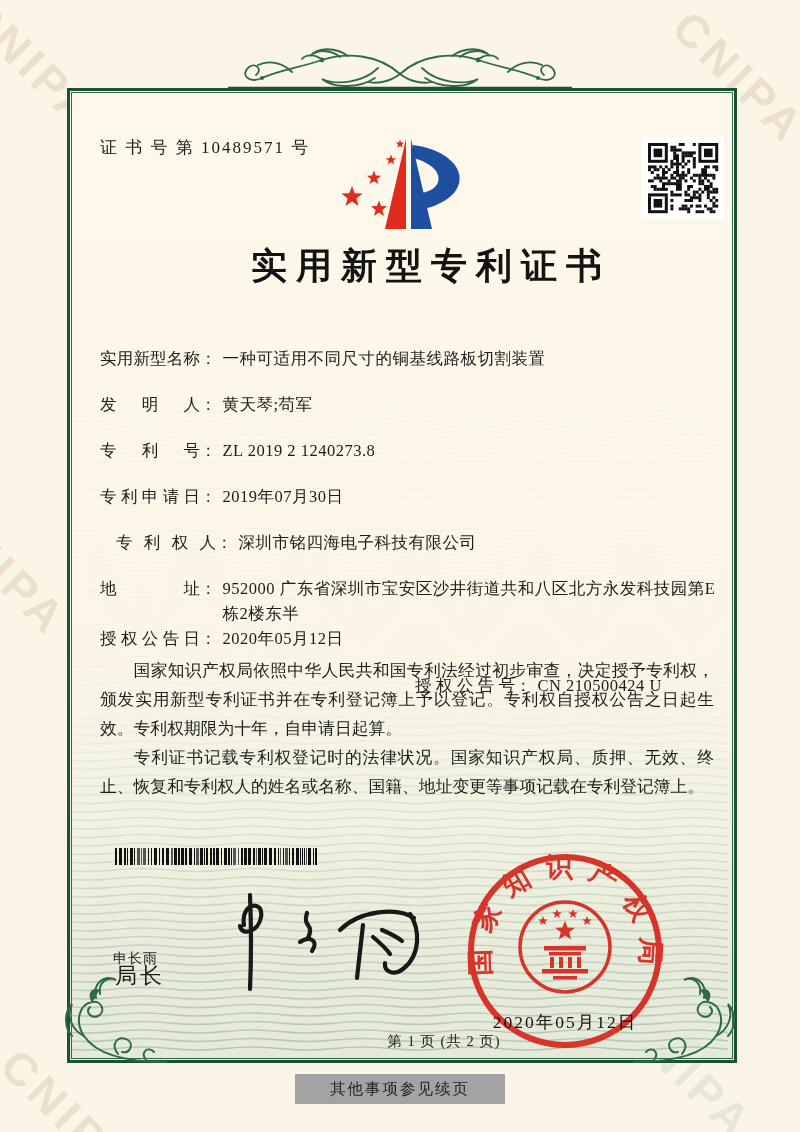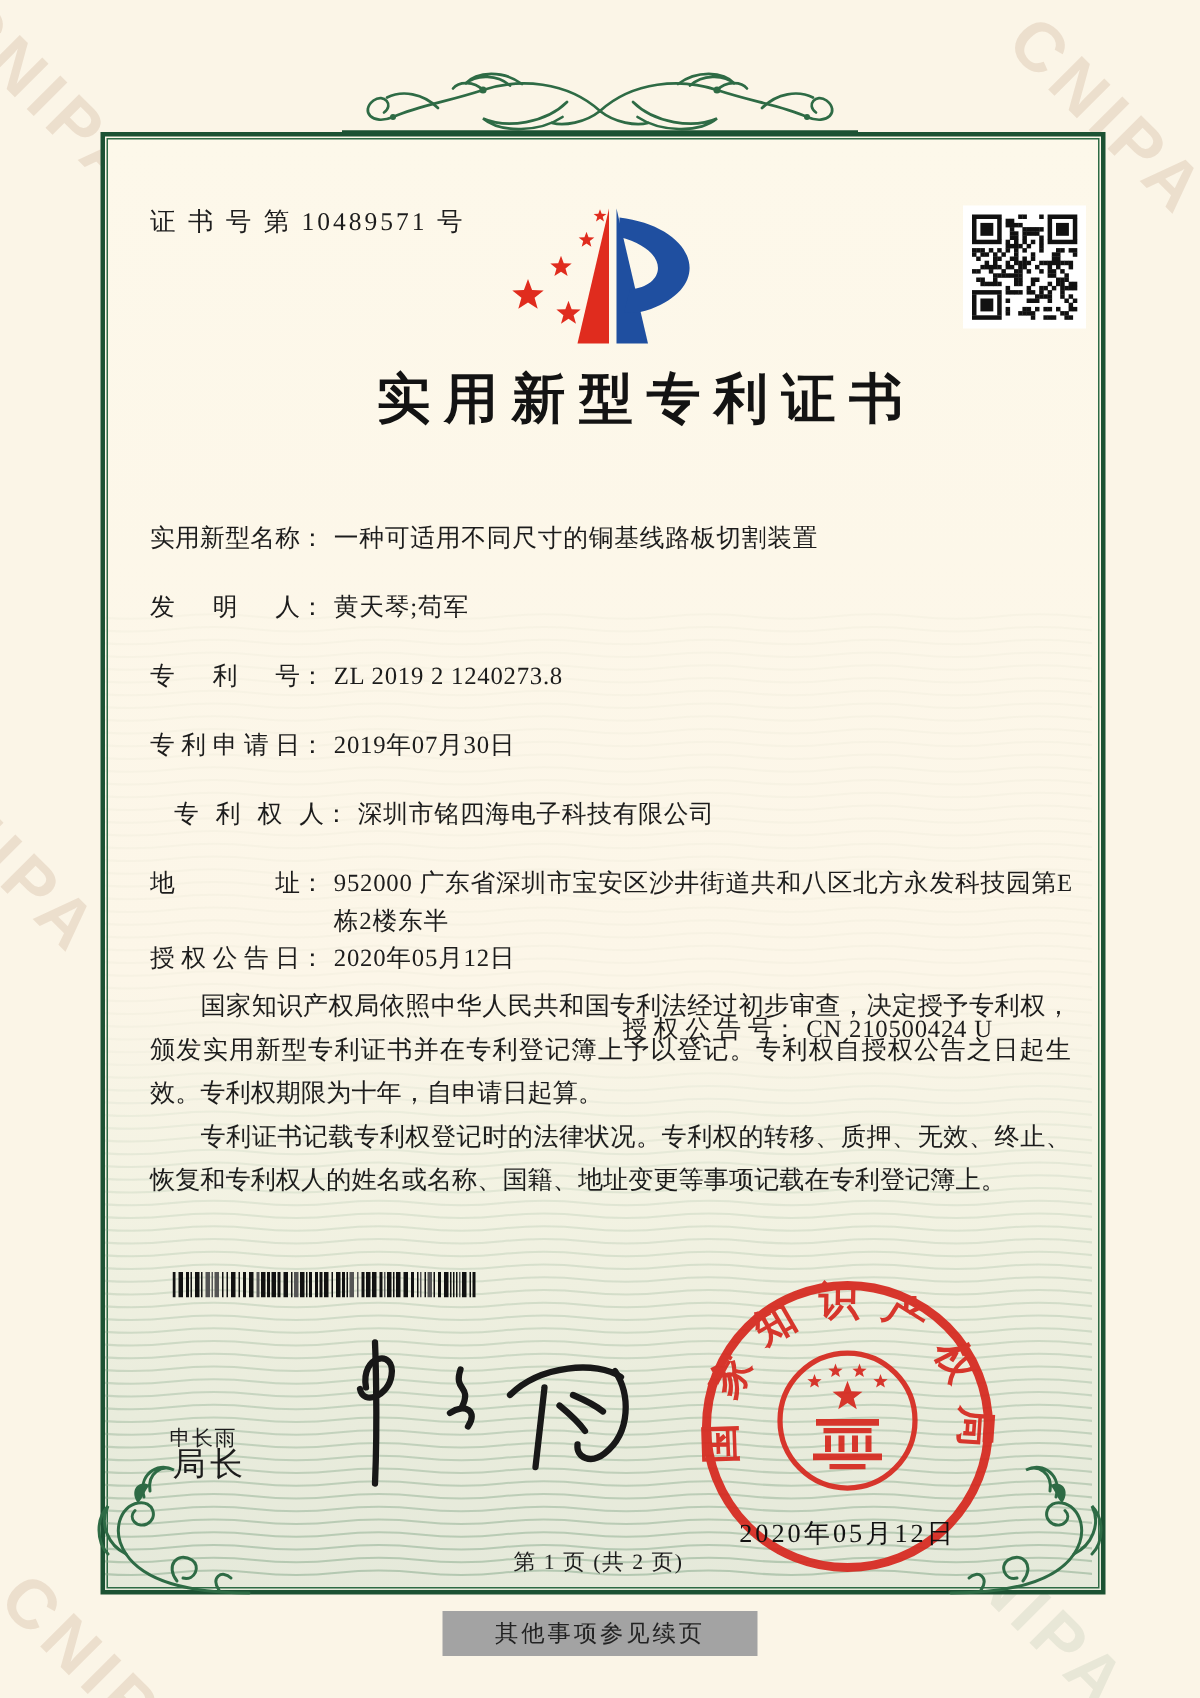--- a/index.html
+++ b/index.html
@@ -43,21 +43,21 @@
     position:absolute; left:100px; top:656px; width:614px;
     font-size:16.8px; line-height:29px; text-align:justify;
   }
   .body-text p{margin:0; text-indent:2em;}
   
   .barcode{position:absolute; left:115px; top:848px;}
   .signer-title{position:absolute; left:115px; top:961px; font-size:22px; letter-spacing:3px;}
   .signer-name{position:absolute; left:113px; top:950px; font-size:14px; letter-spacing:1px;}
   .signature{position:absolute; left:212px; top:885px;}
   .seal{position:absolute; left:453px; top:843px;}
-  .page-info{position:absolute; left:67px; top:1032px; width:664px; text-align:center; font-size:14.5px; letter-spacing:1px;}
+  .page-info{position:absolute; left:67px; top:1032px; width:664px; text-align:center; font-size:14.5px; letter-spacing:1px;padding-left:45px;}
   .cont-box{
     position:absolute; left:295px; top:1074px; width:210px; height:30px; background:#a3a3a3;
     display:flex; align-items:center; justify-content:center; font-size:15.5px; letter-spacing:2px; color:#222;
   }
   .ornament{position:absolute; pointer-events:none;}
 </style>
 </head>
 <body>
 
 <div class="page">
@@ -439,21 +439,21 @@
   </div>
   <div class="field" style="top:626px;">
     <span class="flabel">授权公告日</span><span class="fcolon">：</span><span class="fvalue">2020年05月12日</span>
   </div>
   <div class="field" style="left:415px; top:628px;margin-top:45px;">
     <span class="flabel">授权公告号</span><span class="fcolon">：</span><span class="fvalue">CN 210500424 U</span>
   </div>
 
   <div class="body-text">
     <p>国家知识产权局依照中华人民共和国专利法经过初步审查，决定授予专利权，颁发实用新型专利证书并在专利登记簿上予以登记。专利权自授权公告之日起生效。专利权期限为十年，自申请日起算。</p>
-    <p>专利证书记载专利权登记时的法律状况。专利权的转移、质押、无效、终止、恢复和专利权人的姓名或名称、国籍、地址变更等事项记载在专利登记簿上。</p>
+    <p>专利证书记载专利权登记时的法律状况。国家知识产权局、质押、无效、终止、恢复和专利权人的姓名或名称、国籍、地址变更等事项记载在专利登记簿上。</p>
   </div>
 
   <svg class="barcode" id="barcode-svg" width="205" height="17">
       <rect x="0" y="0" width="2" height="17" fill="#111"></rect>
       <rect x="4" y="0" width="3" height="17" fill="#111"></rect>
       <rect x="9" y="0" width="2" height="17" fill="#111"></rect>
       <rect x="12" y="0" width="1" height="17" fill="#111"></rect>
       <rect x="15" y="0" width="3" height="17" fill="#111"></rect>
       <rect x="19" y="0" width="1" height="17" fill="#111"></rect>
       <rect x="22" y="0" width="3" height="17" fill="#555"></rect>

